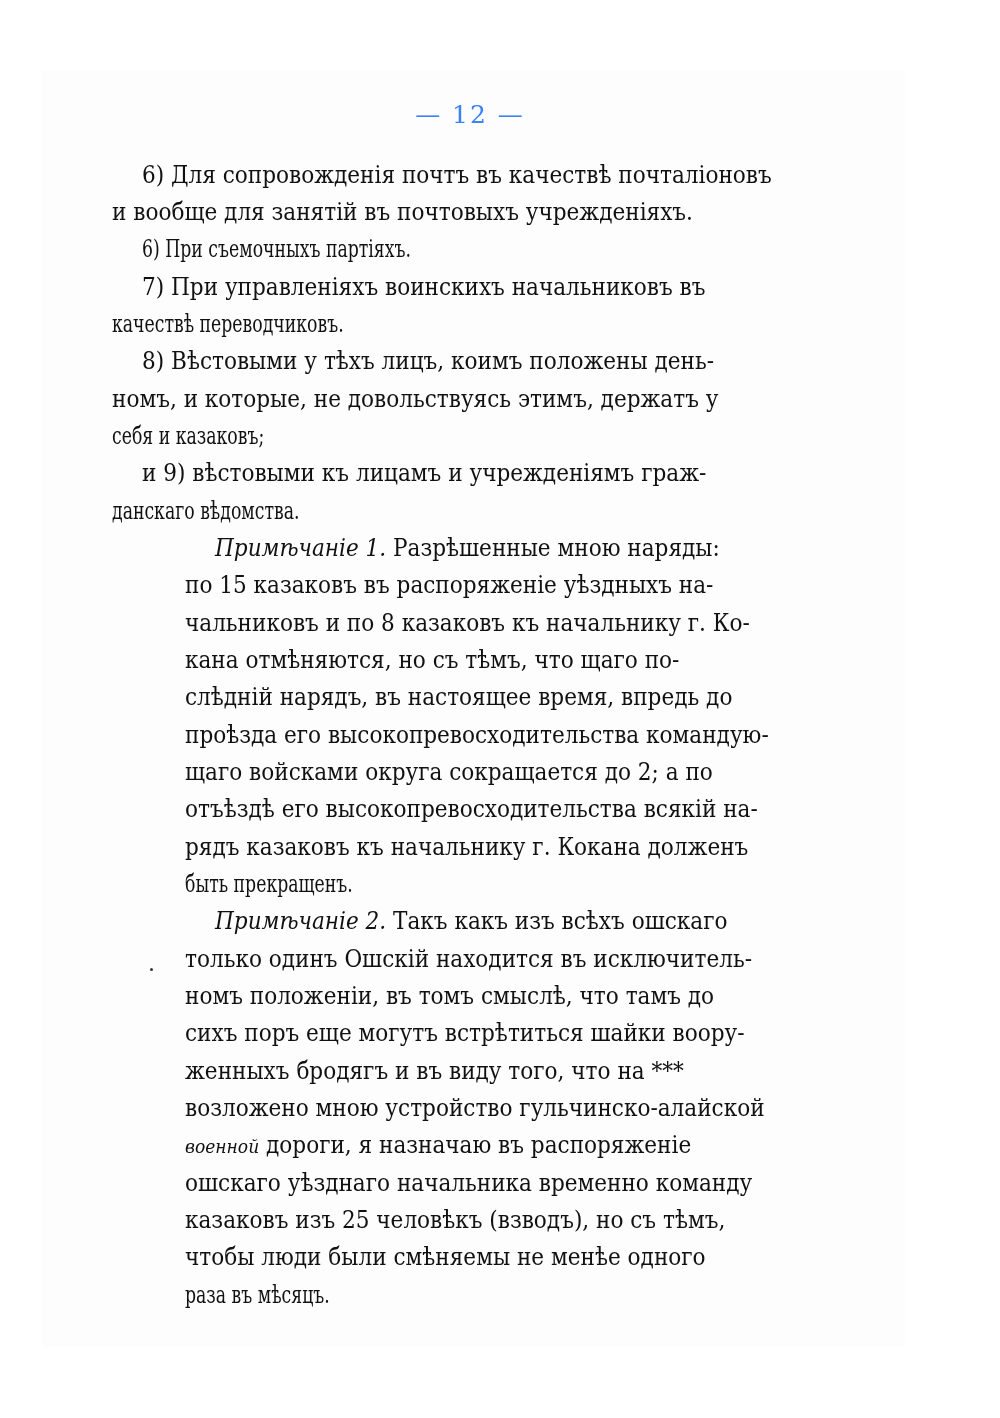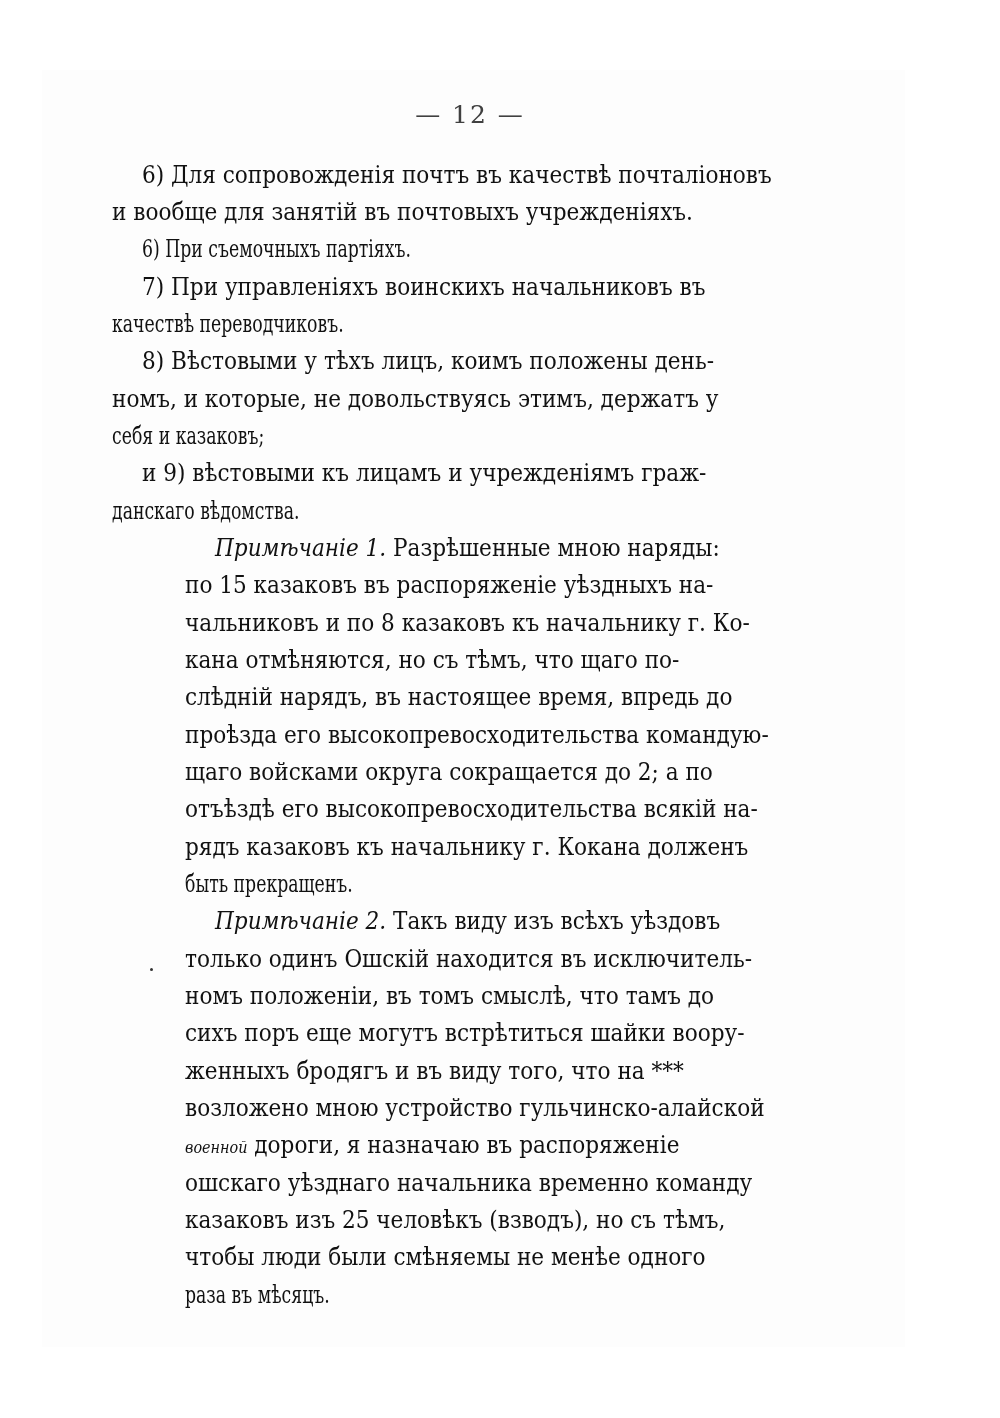--- a/index.html
+++ b/index.html
@@ -22,21 +22,21 @@
       background: #fdfdfd;
     }
     .page-number {
       position: absolute;
       top: 100px;
       left: 0;
       width: 940px;
       text-align: center;
       font-family: "DejaVu Serif", serif;
       font-size: 25px;
-      color: #404040;
+      color: #3b82f6;
       letter-spacing: 2px;
     }
     .line {
       position: absolute;
       font-family: "DejaVu Serif", serif;
       font-size: 24px;
       line-height: 30px;
       color: #111;
       white-space: nowrap;
       font-stretch: condensed;
@@ -92,28 +92,28 @@
 <div class="line" style="left: 185px; top: 645px; transform: scaleX(1);">кана отмѣняются, но съ тѣмъ, что щаго по-</div>
 <div class="line" style="left: 185px; top: 682px; transform: scaleX(1);">слѣдній нарядъ, въ настоящее время, впредь до</div>
 <div class="line" style="left: 185px; top: 720px; transform: scaleX(1);">проѣзда его высокопревосходительства командую-</div>
 <div class="line" style="left: 185px; top: 757px; transform: scaleX(1);">щаго войсками округа сокращается до 2; а по</div>
 <div class="line" style="left: 185px; top: 794px; transform: scaleX(1);">отъѣздѣ его высокопревосходительства всякій на-</div>
 <div class="line" style="left: 185px; top: 832px; transform: scaleX(1);">рядъ казаковъ къ начальнику г. Кокана долженъ</div>
 <div class="line" style="left: 185px; top: 869px; transform: scaleX(0.8);">быть прекращенъ.</div>
 
 <div class="line" style="left: 215px; top: 906px; transform: scaleX(1);">
   <span class="it">Примѣчаніе 2.</span>
-  <span>Такъ виду изъ всѣхъ уѣздовъ</span>
+  <span>Такъ какъ изъ всѣхъ ошскаго</span>
 </div>
 <div class="dot"></div>
 <div class="line" style="left: 185px; top: 944px; transform: scaleX(1);">только одинъ Ошскій находится въ исключитель-</div>
 <div class="line" style="left: 185px; top: 981px; transform: scaleX(1);">номъ положеніи, въ томъ смыслѣ, что тамъ до</div>
 <div class="line" style="left: 185px; top: 1018px; transform: scaleX(1);">сихъ поръ еще могутъ встрѣтиться шайки воору-</div>
 <div class="line" style="left: 185px; top: 1056px; transform: scaleX(1);">женныхъ бродягъ и въ виду того, что на ***</div>
 <div class="line" style="left: 185px; top: 1093px; transform: scaleX(1);">возложено мною устройство гульчинско-алайской</div>
 <div class="line" style="left: 185px; top: 1130px; transform: scaleX(1);">
-  <span class="it" style="font-size:16px;">военной</span>
+  <span class="it" style="font-size:19px;">военной</span>
   <span>дороги, я назначаю въ распоряженіе</span>
 </div>
 <div class="line" style="left: 185px; top: 1168px; transform: scaleX(1);">ошскаго уѣзднаго начальника временно команду</div>
 <div class="line" style="left: 185px; top: 1205px; transform: scaleX(1);">казаковъ изъ 25 человѣкъ (взводъ), но съ тѣмъ,</div>
 <div class="line" style="left: 185px; top: 1242px; transform: scaleX(1);">чтобы люди были смѣняемы не менѣе одного</div>
 <div class="line" style="left: 185px; top: 1280px; transform: scaleX(0.8);">раза въ мѣсяцъ.</div>
 
 </body></html>

